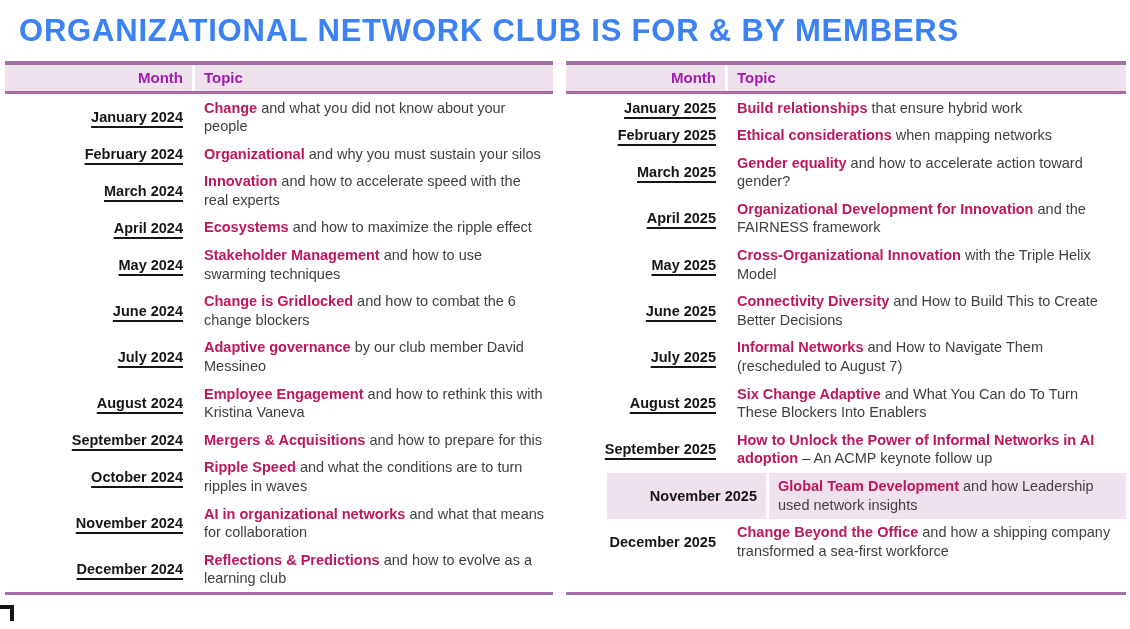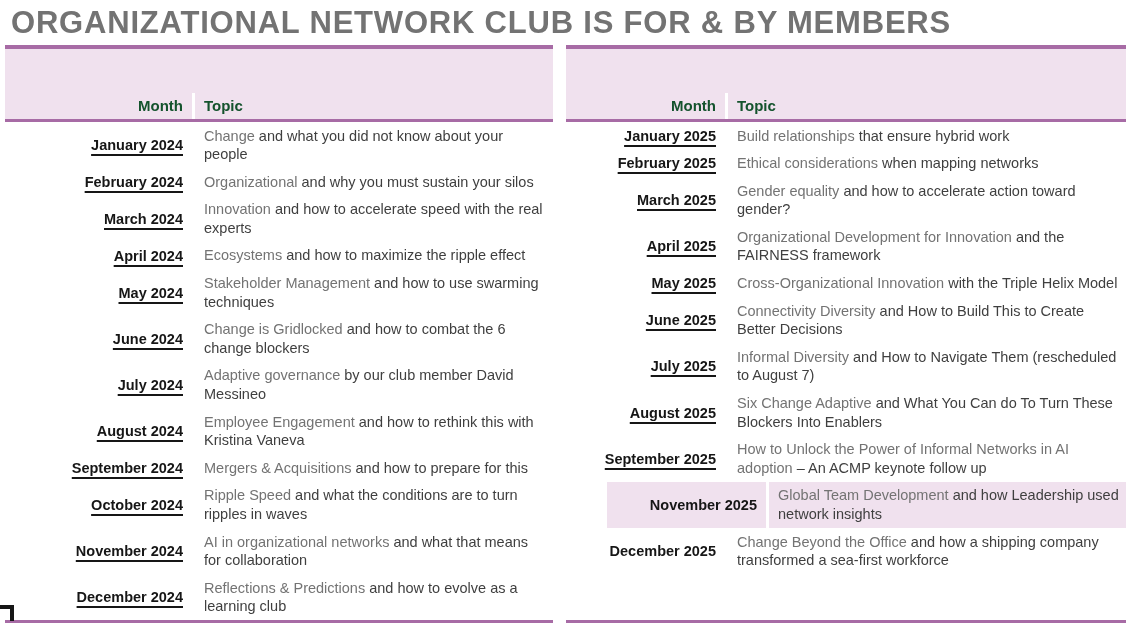--- a/index.html
+++ b/index.html
@@ -5,27 +5,27 @@
   * { box-sizing: border-box; }
   html, body {
     margin: 0; padding: 0;
     width: 1130px; height: 629px;
     background: #ffffff;
     font-family: "Liberation Sans", sans-serif;
     overflow: hidden;
     position: relative;
   }
   .page-title {
-    margin: 4px;
+    margin: 12px;
     padding: 1px 8px 0 7px;
     font-size: 31px;
     line-height: 36px;
     font-weight: 800;
     letter-spacing: 0.8px;
-    color: #737373;
+    color: #3b82f6;
     white-space: nowrap;
   }
   .tables {
     display: flex;
     gap: 13px;
     margin: 3px 0 0 5px;
   }
   .club-table {
     border-bottom: 3px solid var(--accent);
   }
@@ -33,23 +33,22 @@
   .t1 { width: 560px; }
   .thead {
     display: flex;
     background: var(--header-bg);
     border-top: 4px solid var(--accent);
     border-bottom: 3px solid var(--accent);
   }
   .th {
     font-weight: 700;
     font-size: 15px;
-    color: #14532d;
+    color: #a21caf;
     padding: 4px 9px 5px 9px;
-    margin-top: 44px;
   }
   .month-col {
     text-align: right;
     border-right: 3px solid #ffffff;
     flex: 0 0 auto;
   }
   .t0 .month-col { width: 190px; }
   .t1 .month-col { width: 162px; }
   .topic-col { flex: 1 1 auto; }
   .row {
@@ -74,22 +73,22 @@
     text-decoration-thickness: 2px;
     text-underline-offset: 4px;
   }
   .topic-cell {
     padding: 4.5px 6px 4.5px 9px;
     font-size: 14.5px;
     line-height: 18.6px;
     color: var(--text-body);
   }
   .topic-cell b {
-    font-weight: 400;
-    color: #737373;
+    font-weight: 700;
+    color: #be185d;
   }
   .corner-mark {
     position: absolute;
     left: 0;
     top: 605px;
     width: 14px;
     height: 16px;
     border-top: 4px solid #161616;
     border-right: 4px solid #161616;
   }
@@ -220,21 +219,21 @@
         <div class="row">
           <div class="cell month-cell month-col">
             <span class="month-text underlined">June 2025</span>
           </div>
           <div class="cell topic-cell topic-col"><b>Connectivity Diversity</b><span> and How to Build This to Create Better Decisions</span></div>
         </div>
         <div class="row">
           <div class="cell month-cell month-col">
             <span class="month-text underlined">July 2025</span>
           </div>
-          <div class="cell topic-cell topic-col"><b>Informal Diversity</b><span> and How to Navigate Them (rescheduled to August 7)</span></div>
+          <div class="cell topic-cell topic-col"><b>Informal Networks</b><span> and How to Navigate Them (rescheduled to August 7)</span></div>
         </div>
         <div class="row">
           <div class="cell month-cell month-col">
             <span class="month-text underlined">August 2025</span>
           </div>
           <div class="cell topic-cell topic-col"><b>Six Change Adaptive</b><span> and What You Can do To Turn These Blockers Into Enablers</span></div>
         </div>
         <div class="row">
           <div class="cell month-cell month-col">
             <span class="month-text underlined">September 2025</span>

